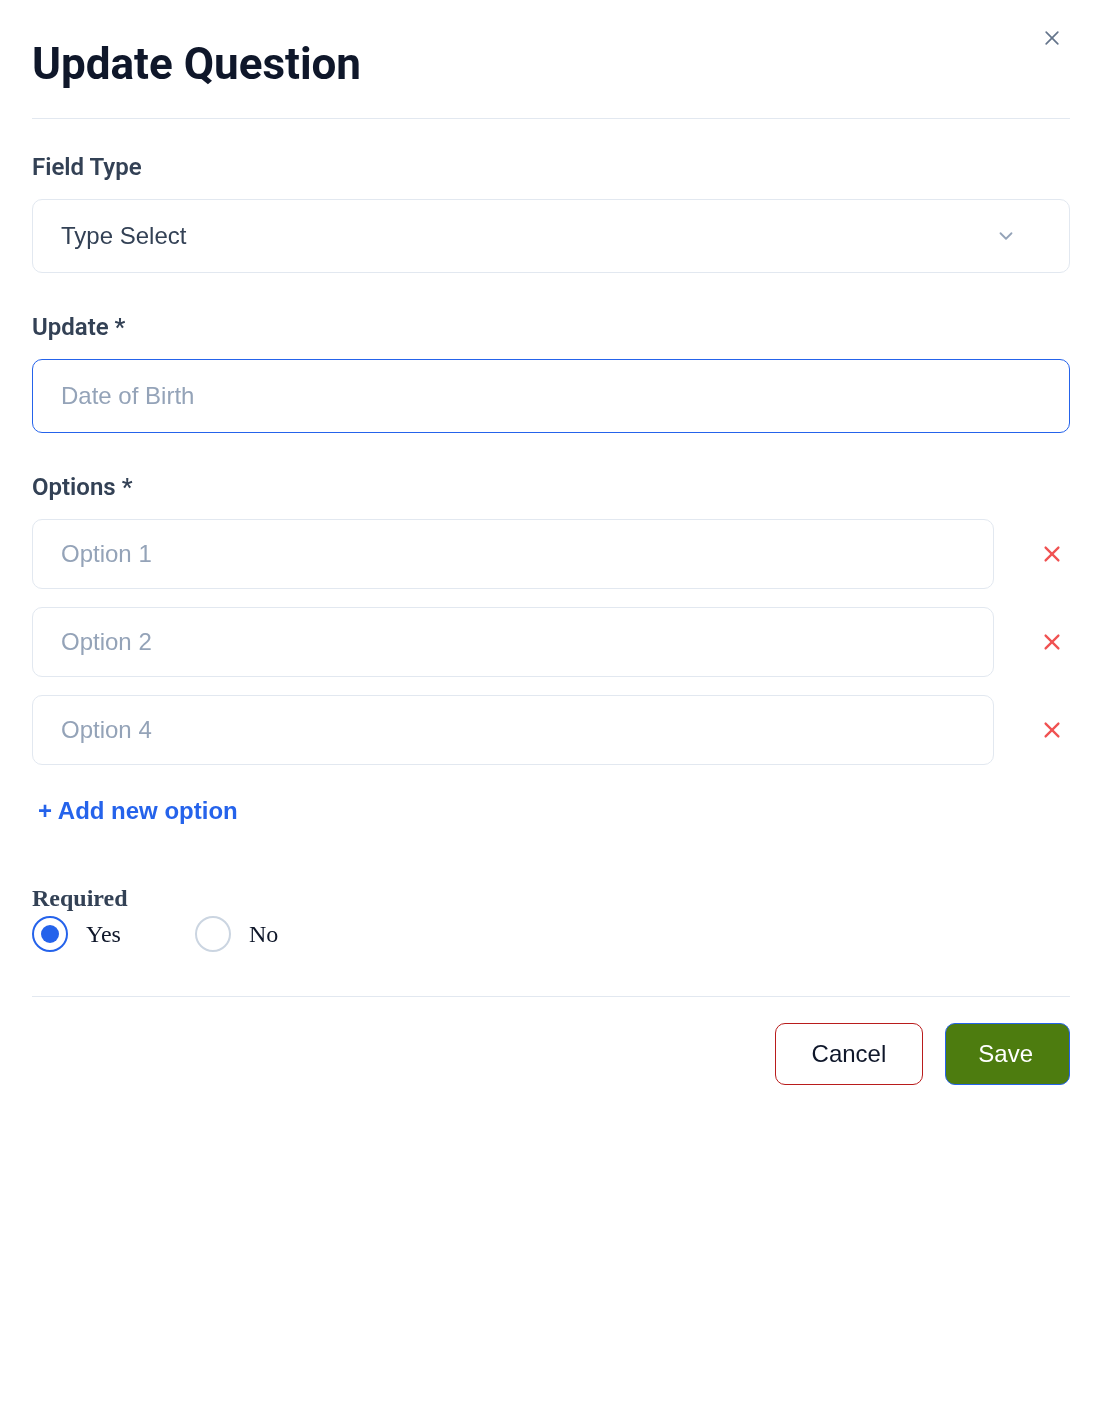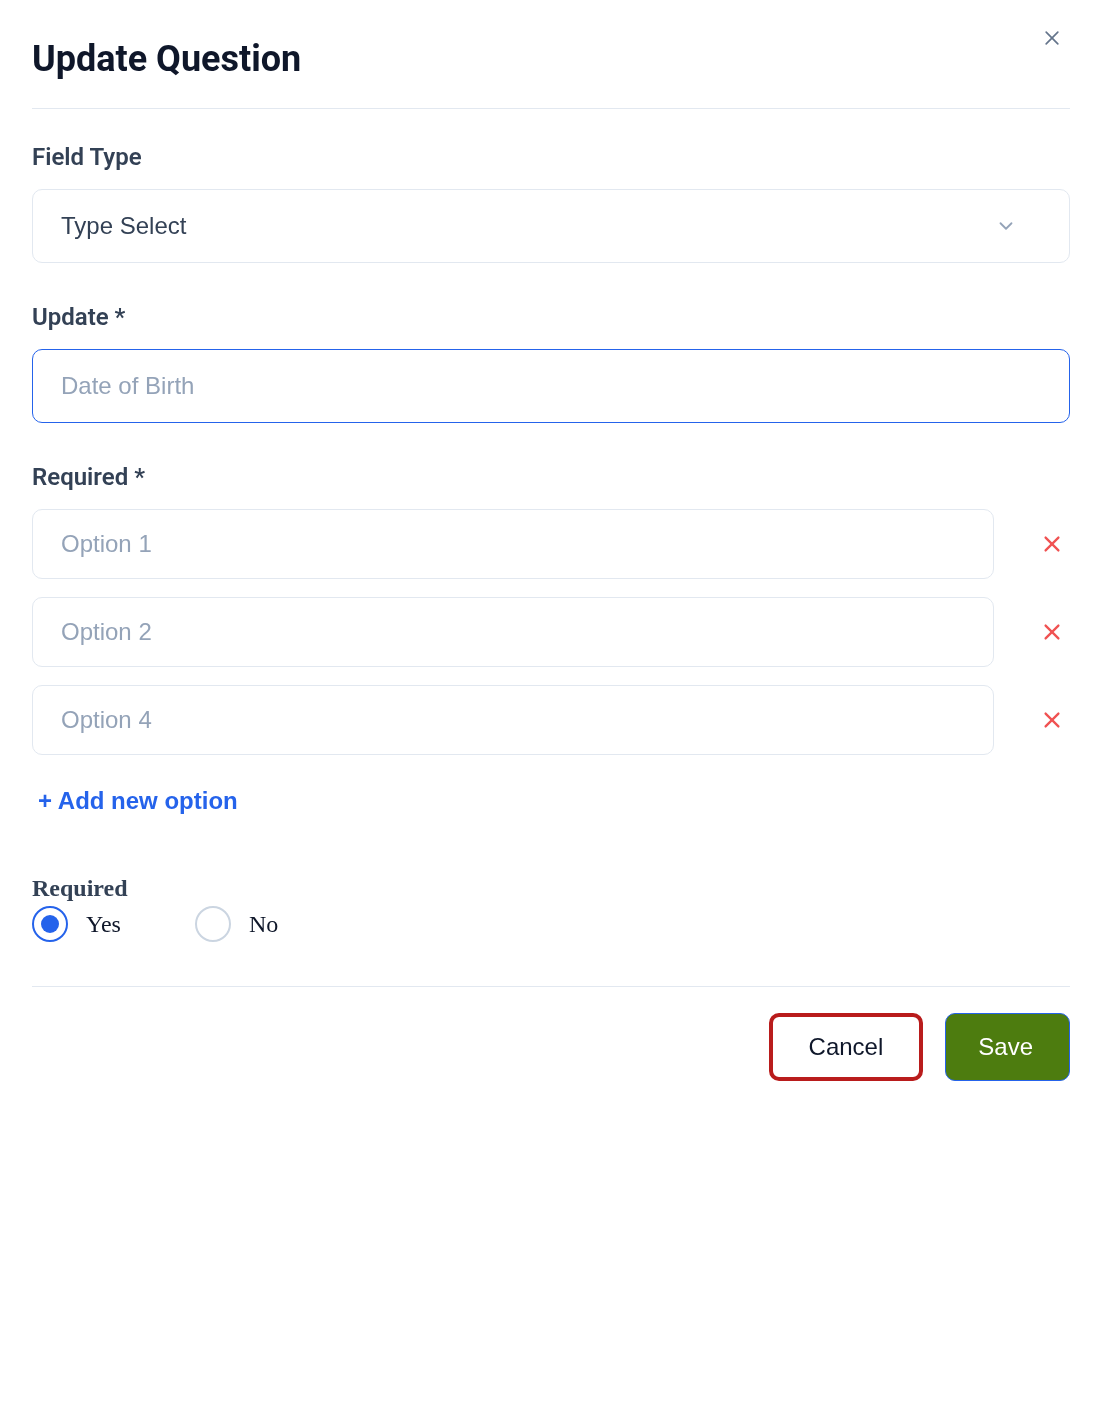--- a/index.html
+++ b/index.html
@@ -23,21 +23,21 @@
     height: 28px;
     background: none;
     border: none;
     cursor: pointer;
     color: #64748b;
     display:flex;
     align-items:center;
     justify-content:center;
   }
   .title {
-    font-size: 36px;
+    font-size: 44px;
     font-weight: 700;
     color: #0f172a;
     margin: 6px 0 28px 0;
   }
   hr.divider {
     border: none;
     border-top: 1px solid #e2e8f0;
     margin: 0 0 34px 0;
   }
   .field-label {
@@ -175,21 +175,21 @@
   }
   .btn {
     font-size: 24px;
     font-weight: 500;
     padding: 16px 36px;
     border-radius: 10px;
     cursor: pointer;
   }
   .btn-secondary {
     background: #fff;
-    border: 4px solid #b91c1c;
+    border: 1px solid #b91c1c;
     color: #0f172a;
   }
   .btn-primary {
     background: #4d7c0f;
     border: 1px solid #2563eb;
     color: #fff;
     padding-left: 32px;
   }
   svg { display:block; }
 </style>
@@ -222,21 +222,21 @@
           </svg>
       </span>
     </button>
   </div>
 
   
   <div class="field-label">Update *</div>
   <input class="text-input" type="text" placeholder="Date of Birth" style="">
 
   
-  <div class="field-label">Required *</div>
+  <div class="field-label">Options *</div>
   <div class="options-list">
 
     <div class="option-row">
       <input class="option-input" type="text" placeholder="Option 1" style="">
       <button class="remove-btn">
         <span>
           <svg width="22" height="22" viewBox="0 0 24 24" fill="none" stroke="currentColor" stroke-width="2.5" stroke-linecap="round">
               <line x1="5" y1="5" x2="19" y2="19"></line>
               <line x1="19" y1="5" x2="5" y2="19"></line>
             </svg>

